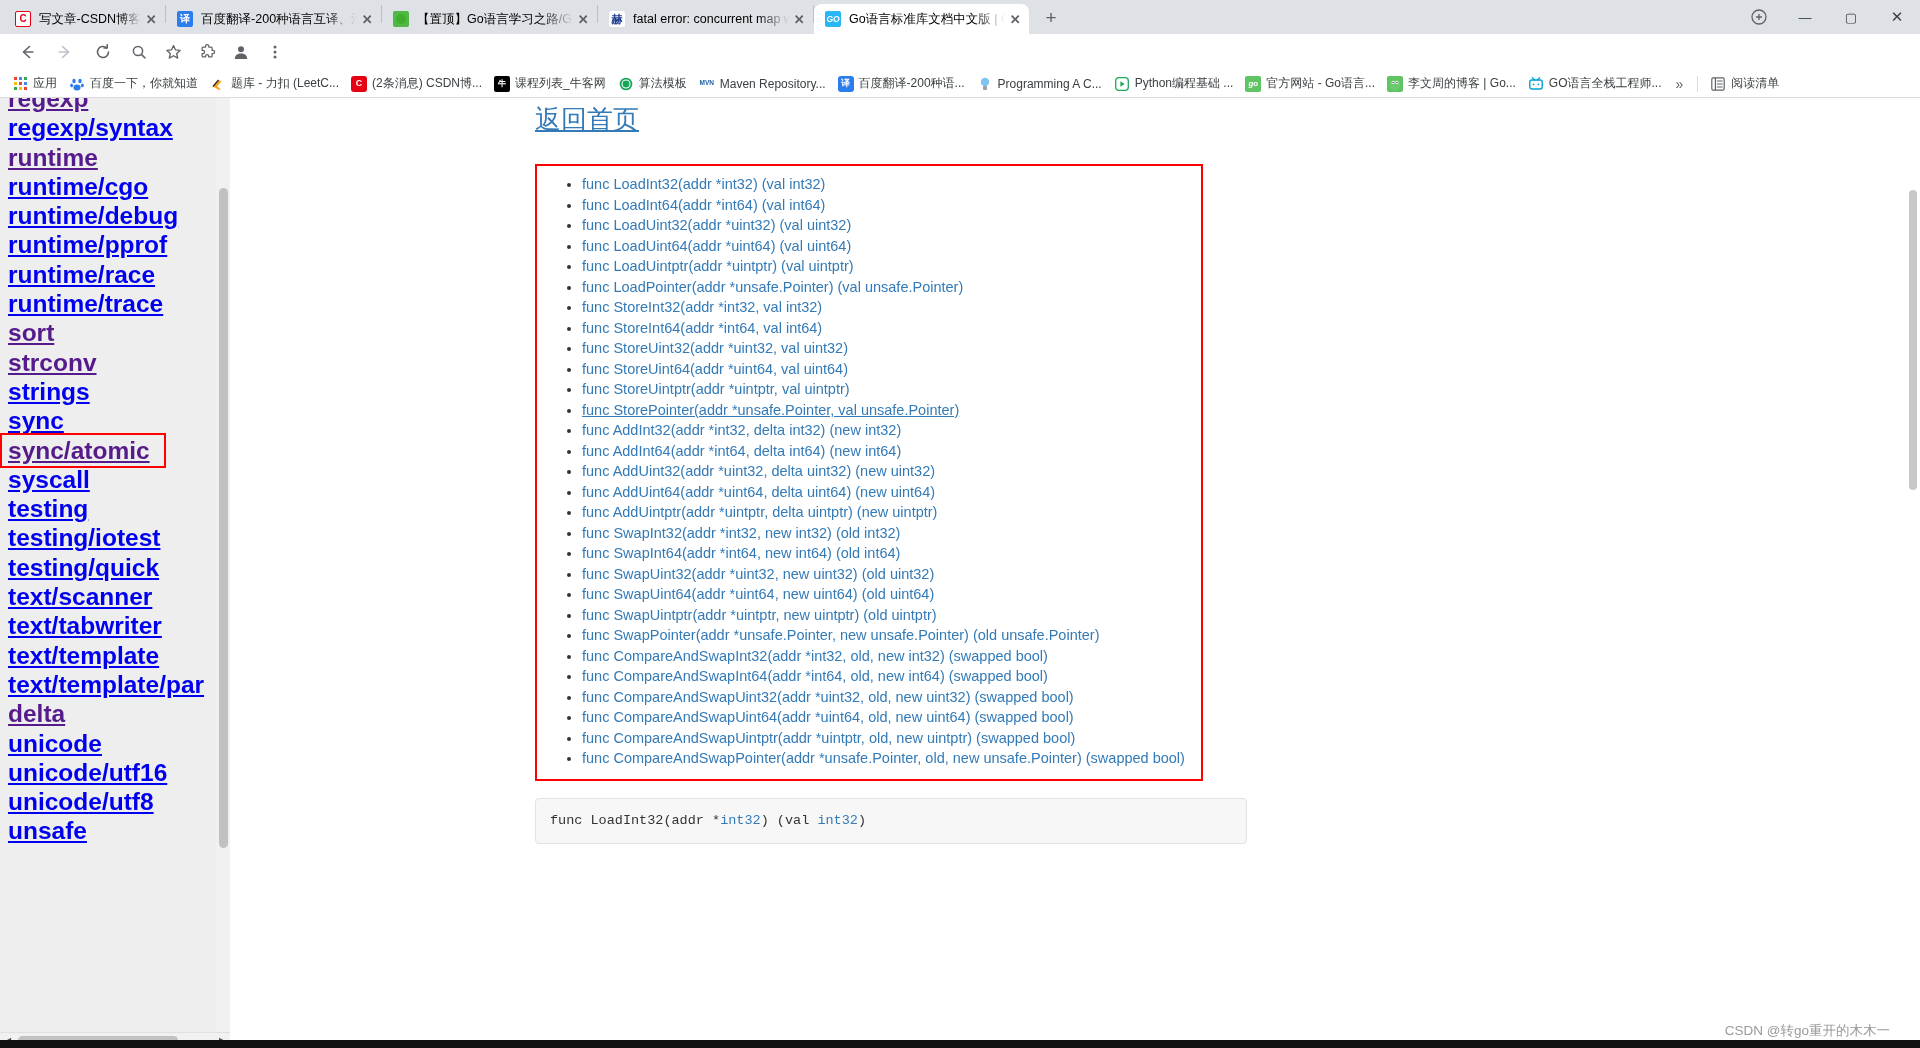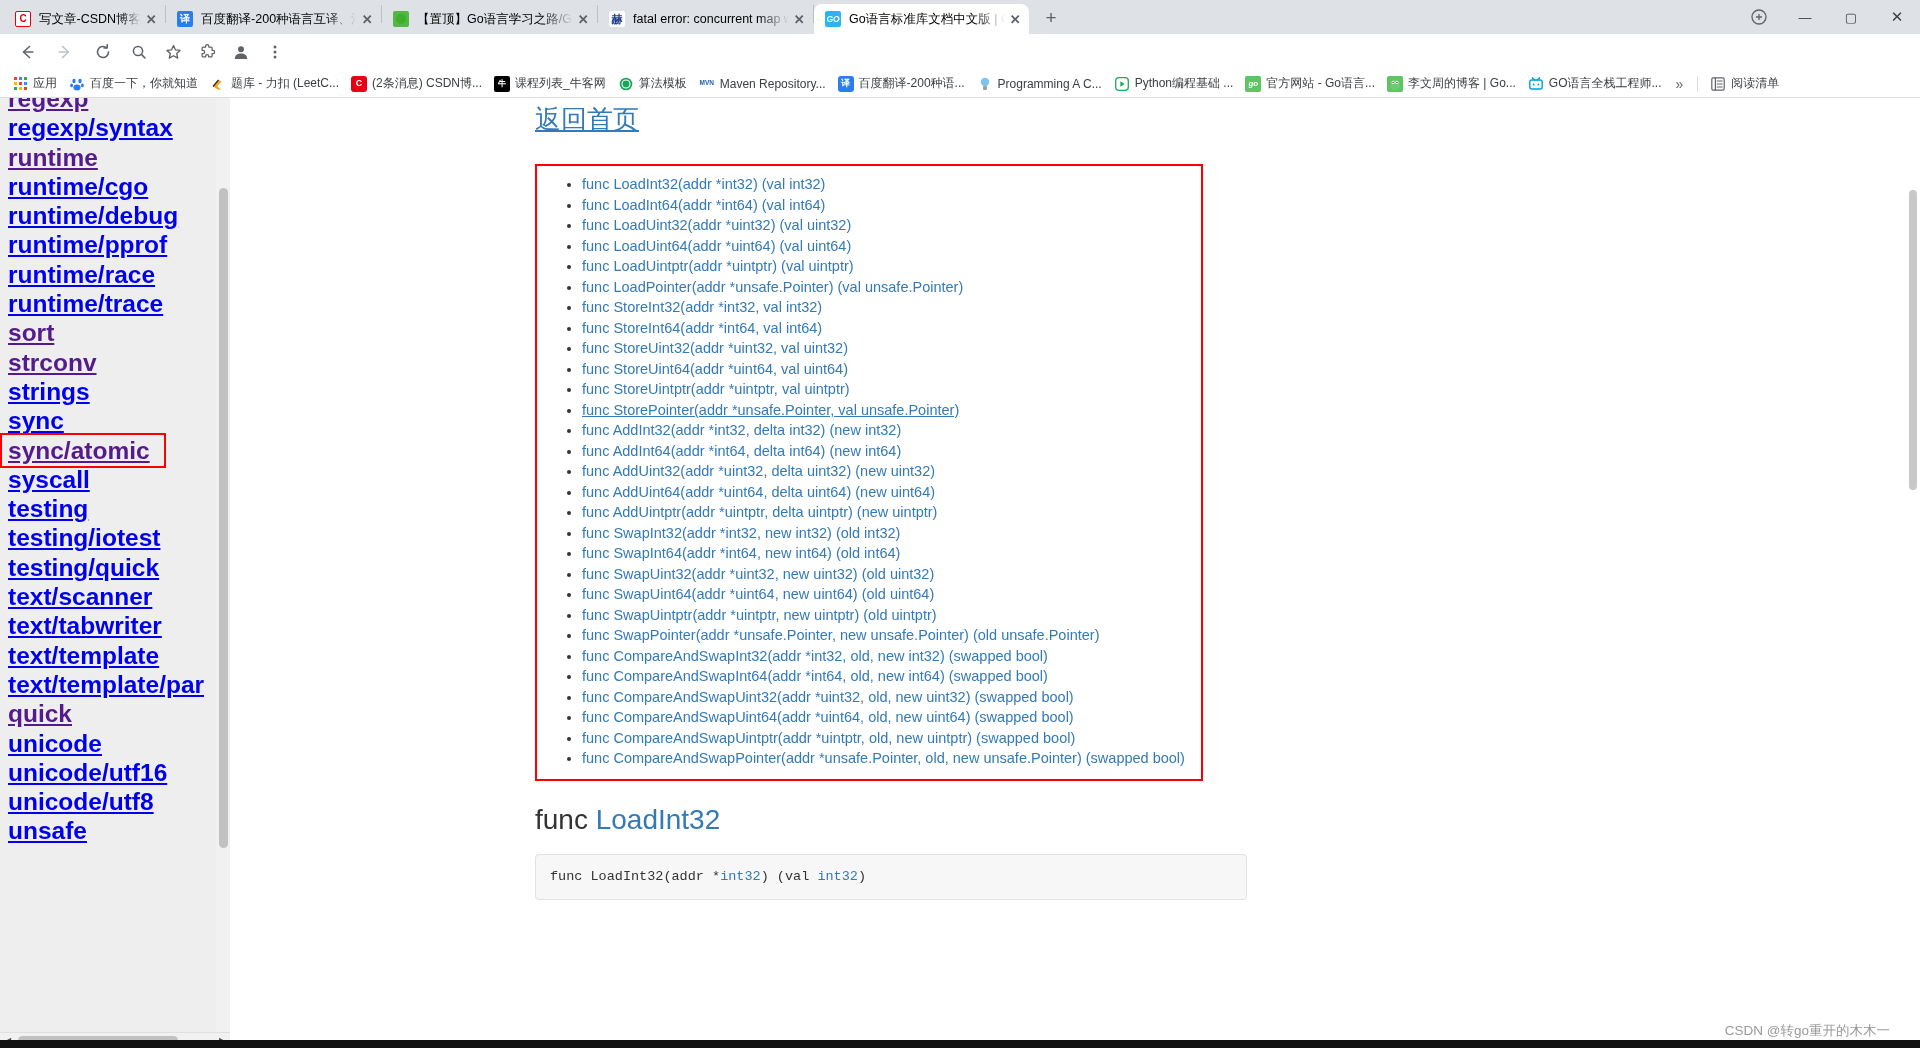--- a/index.html
+++ b/index.html
@@ -584,21 +584,21 @@
           <a class="pkglink" href="#">sync</a>
           <a class="pkglink visited" href="#" id="hl-target">sync/atomic</a>
           <a class="pkglink" href="#">syscall</a>
           <a class="pkglink" href="#">testing</a>
           <a class="pkglink" href="#">testing/iotest</a>
           <a class="pkglink" href="#">testing/quick</a>
           <a class="pkglink" href="#">text/scanner</a>
           <a class="pkglink" href="#">text/tabwriter</a>
           <a class="pkglink" href="#">text/template</a>
           <a class="pkglink" href="#">text/template/par</a>
-          <a class="pkglink visited" href="#">quick</a>
+          <a class="pkglink visited" href="#">delta</a>
           <a class="pkglink" href="#">unicode</a>
           <a class="pkglink" href="#">unicode/utf16</a>
           <a class="pkglink" href="#">unicode/utf8</a>
           <a class="pkglink" href="#">unsafe</a>
         </div>
       <div class="hl-box" id="hlbox" style="left: 0px; top: 334.562px; width: 166px; height: 35.2969px;"></div>
 
       <div class="sb-vscroll">
         <div class="sb-vthumb"></div>
       </div>
@@ -641,21 +641,20 @@
             <li><a href="#">func SwapPointer(addr *unsafe.Pointer, new unsafe.Pointer) (old unsafe.Pointer)</a></li>
             <li><a href="#">func CompareAndSwapInt32(addr *int32, old, new int32) (swapped bool)</a></li>
             <li><a href="#">func CompareAndSwapInt64(addr *int64, old, new int64) (swapped bool)</a></li>
             <li><a href="#">func CompareAndSwapUint32(addr *uint32, old, new uint32) (swapped bool)</a></li>
             <li><a href="#">func CompareAndSwapUint64(addr *uint64, old, new uint64) (swapped bool)</a></li>
             <li><a href="#">func CompareAndSwapUintptr(addr *uintptr, old, new uintptr) (swapped bool)</a></li>
             <li><a href="#">func CompareAndSwapPointer(addr *unsafe.Pointer, old, new unsafe.Pointer) (swapped bool)</a></li>
           </ul>
       </div>
 
-      <h2 class="func-heading"><span>func </span><span class="fname">LoadInt32</span></h2>
 
       <div class="codebox" id="codebox"><span>func LoadInt32(addr *</span><span class="type">int32</span><span>) (val </span><span class="type">int32</span><span>)</span></div>
 
 
       <div class="page-vscroll">
         <div class="page-vthumb"></div>
       </div>
 
       <div class="watermark">CSDN @转go重开的木木一</div>
     </div>

